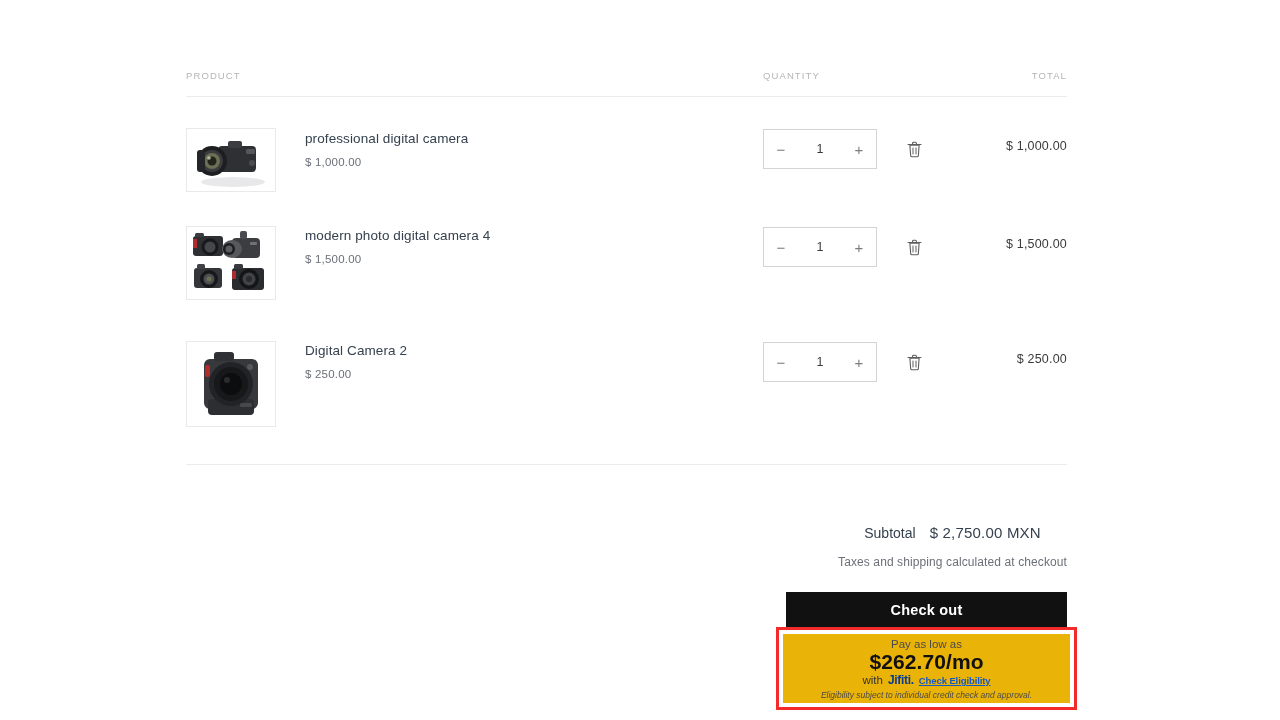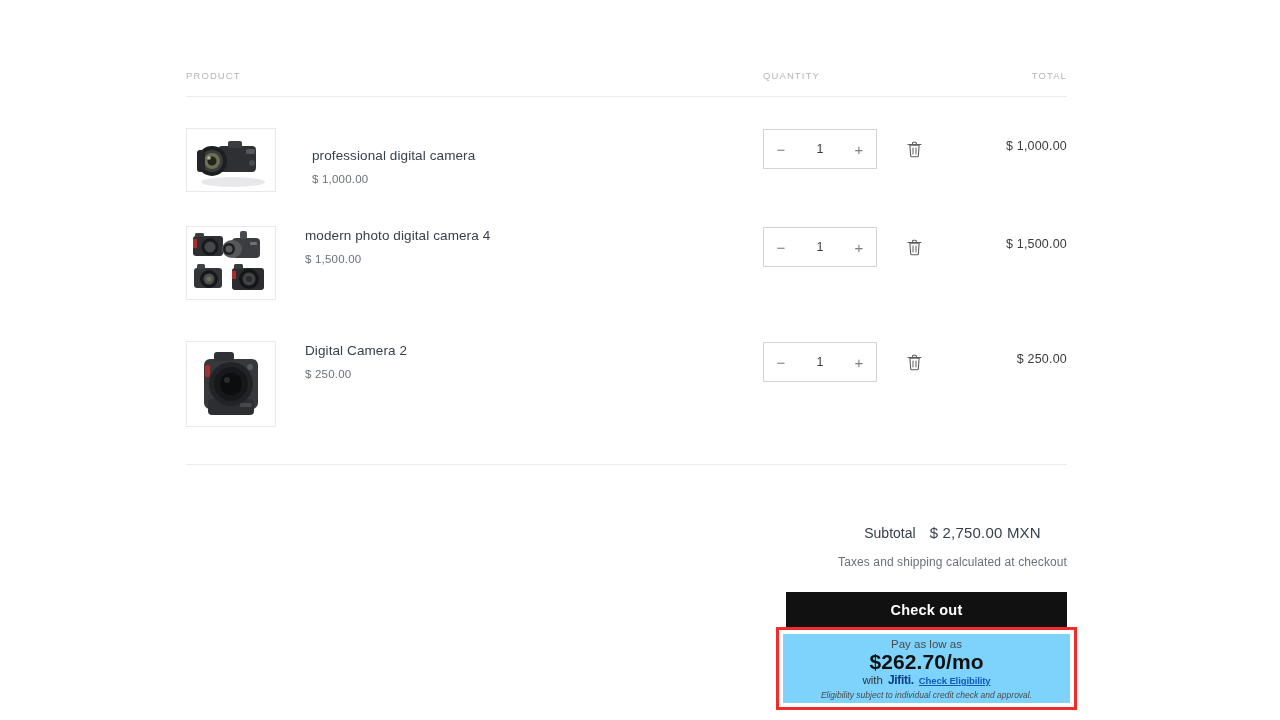--- a/index.html
+++ b/index.html
@@ -107,21 +107,21 @@
     font-family: "Liberation Sans", sans-serif;
   }
 
   
   .jifiti-highlight {
     position: absolute; left: 776px; top: 627px; width: 301px; height: 83px;
     border: 3px solid #f42b2b; background: #ffffff;
     padding: 4px;
   }
   .jifiti-panel {
-    width: 100%; height: 100%; background: #7dd3fc;
+    width: 100%; height: 100%; background: #eab308;
     display: flex; flex-direction: column; align-items: center;
     justify-content: center; padding: 4px 6px 3px;
   }
   .pay-low { font-size: 11.5px; color: #4a4a4a; line-height: 14px; }
   .pay-amount {
     font-size: 21px; font-weight: 700; color: #111; line-height: 20px;
     margin-top: 1px; letter-spacing: .1px;
   }
   .with-row {
     display: flex; align-items: baseline; gap: 5px; margin-top: 2px;
@@ -162,21 +162,21 @@
         <circle cx="24" cy="31" r="15" fill="#1d1e20"></circle>
         <circle cx="24" cy="31" r="11" fill="#3a3b3e"></circle>
         <circle cx="24" cy="31" r="8" fill="#6b6f54"></circle>
         <circle cx="24" cy="31" r="4.5" fill="#23251c"></circle>
         <circle cx="21" cy="28" r="1.8" fill="#cfd3bb" opacity=".8"></circle>
         <rect x="9" y="20" width="8" height="22" rx="3" fill="#242528"></rect>
         <rect x="58" y="19" width="9" height="5" rx="1.5" fill="#55575b"></rect>
         <circle cx="64" cy="33" r="3" fill="#4a4c50"></circle>
       </svg>
     </div>
-    <div class="info" style="top:19px;margin-left:7px;">
+    <div class="info" style="top:2px;">
       <div class="prod-name">professional digital camera</div>
       <div class="prod-price">$ 1,000.00</div>
     </div>
     <div class="qty-wrap" style="top:1px;">
       <div class="stepper">
         <button class="step-btn">−</button>
         <span class="qty-val">1</span>
         <button class="step-btn">+</button>
       </div>
       <div class="trash">

